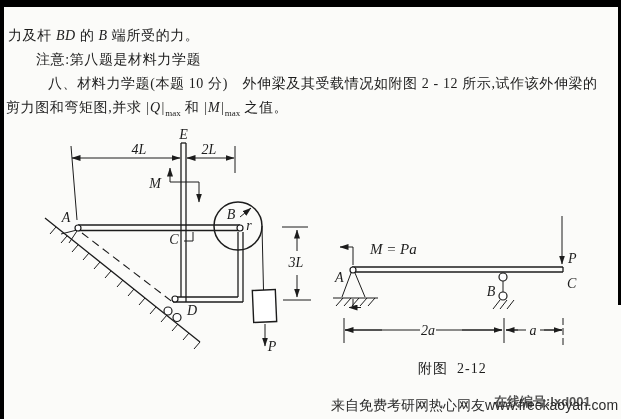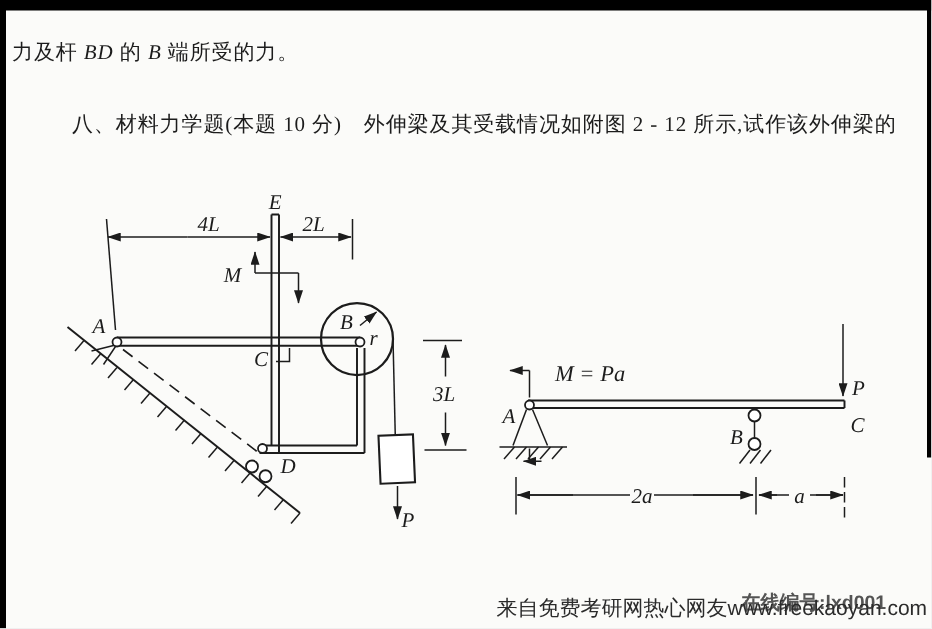--- a/index.html
+++ b/index.html
@@ -30,23 +30,25 @@
 </head>
 <body>
 
 <div id="page">
   <div id="edge-top" class="edge"></div>
   <div id="edge-left" class="edge"></div>
   <div id="edge-right" class="edge"></div>
 
   <div class="tline" style="left:8px;top:26px;"><span>力及杆 </span><i>BD</i><span> 的 </span><i>B</i><span> 端所受的力。</span></div>
 
+  <div class="tline" style="left:36px;top:50px;"><span>注意:第八题是材料力学题</span></div>
 
   <div class="tline" style="left:48px;top:74px;"><span>八、材料力学题(本题 10 分)　外伸梁及其受载情况如附图 2 - 12 所示,试作该外伸梁的</span></div>
 
+  <div class="tline" style="left:6px;top:98px;"><span>剪力图和弯矩图,并求 </span><i>|Q|</i><sub>max</sub><span> 和 </span><i>|M|</i><sub>max</sub><span> 之值。</span></div>
 
   <svg class="fig" style="left:25px;top:125px;" width="310" height="230" viewBox="0 0 310 230">
     <defs>
       <marker id="ahL" viewBox="0 0 9 6" markerWidth="9" markerHeight="6" refX="8.5" refY="3" orient="auto">
         <path d="M0,0 L9,3 L0,6 Z" fill="#1c1c1c"></path>
       </marker>
     </defs>
 
     <g>
       <line class="ln" x1="20" y1="93" x2="175" y2="217"></line>
@@ -209,16 +211,17 @@
 
     <text class="lbl2" x="38" y="44">M = Pa</text>
     <text class="lbl" x="3" y="72">A</text>
     <text class="lbl" x="159" y="86" text-anchor="middle">B</text>
     <text class="lbl" x="235" y="78">C</text>
     <text class="lbl" x="236" y="53">P</text>
     <text class="lbl" x="96" y="125" text-anchor="middle">2a</text>
     <text class="lbl" x="201" y="125" text-anchor="middle">a</text>
   </svg>
 
+  <div class="caption" style="left:418px;top:360px;">附图  2-12</div>
 
   <div id="wm-main" class="wm">来自免费考研网热心网友www.freekaoyan.com</div>
   <div id="wm-overlay" class="wm">在线编号:lxd001</div>
 </div>
 
 </body></html>

